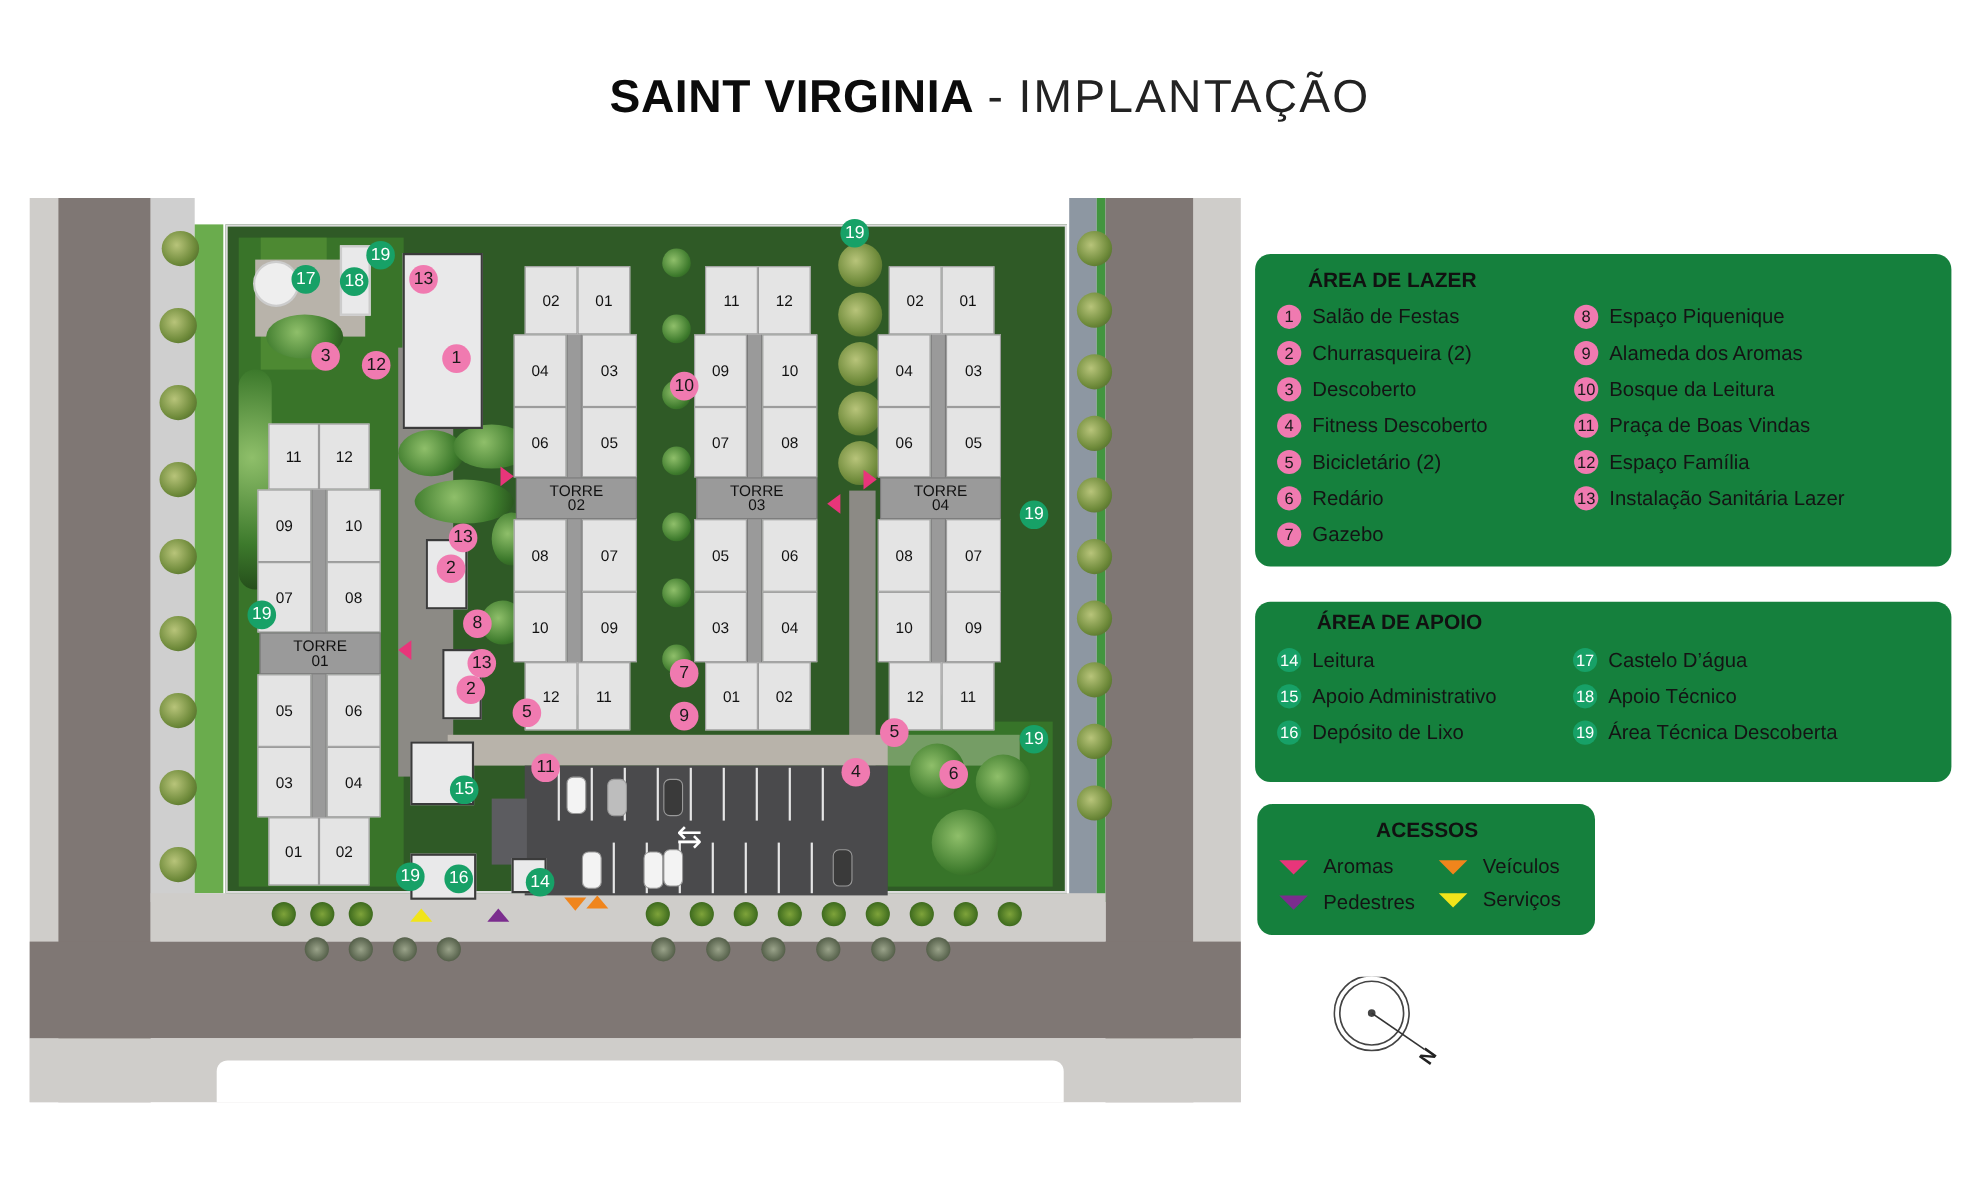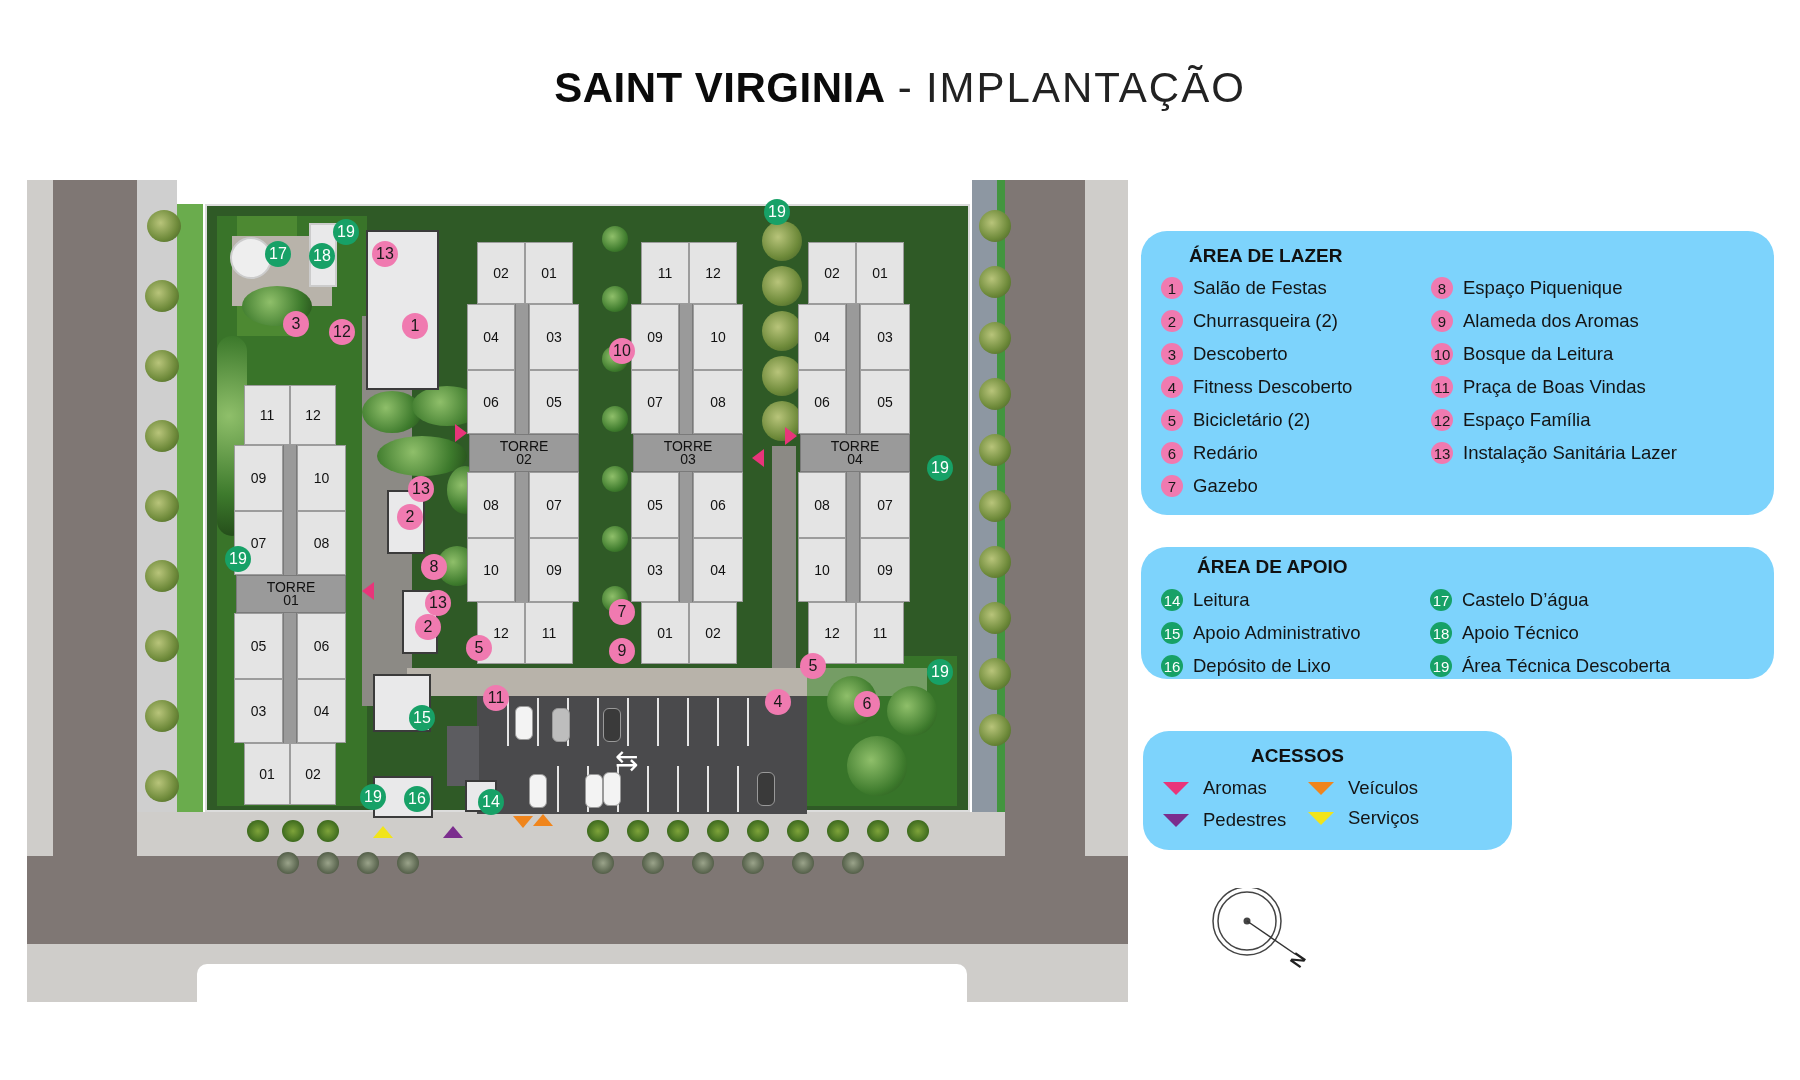--- a/index.html
+++ b/index.html
@@ -42,21 +42,21 @@
 
   .tri { position: absolute; width: 0; height: 0; }
   .tri-right { border-top: 9px solid transparent; border-bottom: 9px solid transparent; border-left: 12px solid #e8357a; }
   .tri-left { border-top: 9px solid transparent; border-bottom: 9px solid transparent; border-right: 12px solid #e8357a; }
   .tri-up { border-left: 10px solid transparent; border-right: 10px solid transparent; border-bottom: 12px solid; }
   .tri-down { border-left: 10px solid transparent; border-right: 10px solid transparent; border-top: 12px solid; }
 
   .flow-arrows { position: absolute; color: #fff; font-size: 20px; line-height: 14px; }
 
   
-  .panel { position: absolute; background: #7dd3fc; border-radius: 26px; }
+  .panel { position: absolute; background: #15803d; border-radius: 14px; }
   .panel h3 { position: absolute; font-size: 19px; font-weight: 700; color: #111; }
   .legend-item { position: absolute; display: flex; align-items: center; height: 26px; font-size: 18.5px; color: #141414; }
   .legend-item .badge { width: 22px; height: 22px; border-radius: 50%; display: flex; align-items: center; justify-content: center; font-size: 15px; margin-right: 10px; flex: none; }
   .legend-item .badge.pink { background: #f07ab0; color: #1a1a1a; }
   .legend-item .badge.green { background: #17a167; color: #fff; }
   .legend-item .ltri { width: 0; height: 0; border-left: 13px solid transparent; border-right: 13px solid transparent; border-top: 13px solid; margin-right: 14px; flex: none; }
 
   .compass { position: absolute; left: 1212px; top: 888px; width: 100px; height: 90px; }
 </style>
 </head>
@@ -462,21 +462,21 @@
   <div class="legend-item" style="left:290px;top:176px;">
       <span class="badge pink">12</span>
       <span>Espaço Família</span>
     </div>
   <div class="legend-item" style="left:290px;top:209px;">
       <span class="badge pink">13</span>
       <span>Instalação Sanitária Lazer</span>
     </div>
 </div>
 
-<div class="panel" style="left:1141px;top:547px;width:633px;height:132px;">
+<div class="panel" style="left:1141px;top:547px;width:633px;height:164px;">
   <h3 style="left:56px;top:9px;">ÁREA DE APOIO</h3>
   <div class="legend-item" style="left:20px;top:40px;">
       <span class="badge green">14</span>
       <span>Leitura</span>
     </div>
   <div class="legend-item" style="left:20px;top:73px;">
       <span class="badge green">15</span>
       <span>Apoio Administrativo</span>
     </div>
   <div class="legend-item" style="left:20px;top:106px;">
@@ -490,21 +490,21 @@
   <div class="legend-item" style="left:289px;top:73px;">
       <span class="badge green">18</span>
       <span>Apoio Técnico</span>
     </div>
   <div class="legend-item" style="left:289px;top:106px;">
       <span class="badge green">19</span>
       <span>Área Técnica Descoberta</span>
     </div>
 </div>
 
-<div class="panel" style="left:1143px;top:731px;width:369px;height:119px;">
+<div class="panel" style="left:1143px;top:731px;width:307px;height:119px;">
   <h3 style="left:108px;top:14px;">ACESSOS</h3>
   <div class="legend-item" style="left:20px;top:44px;">
       <span class="ltri" style="border-top-color:#e8357a;"></span>
       <span>Aromas</span>
     </div>
   <div class="legend-item" style="left:20px;top:76px;">
       <span class="ltri" style="border-top-color:#7b2d8e;"></span>
       <span>Pedestres</span>
     </div>
   <div class="legend-item" style="left:165px;top:44px;">

